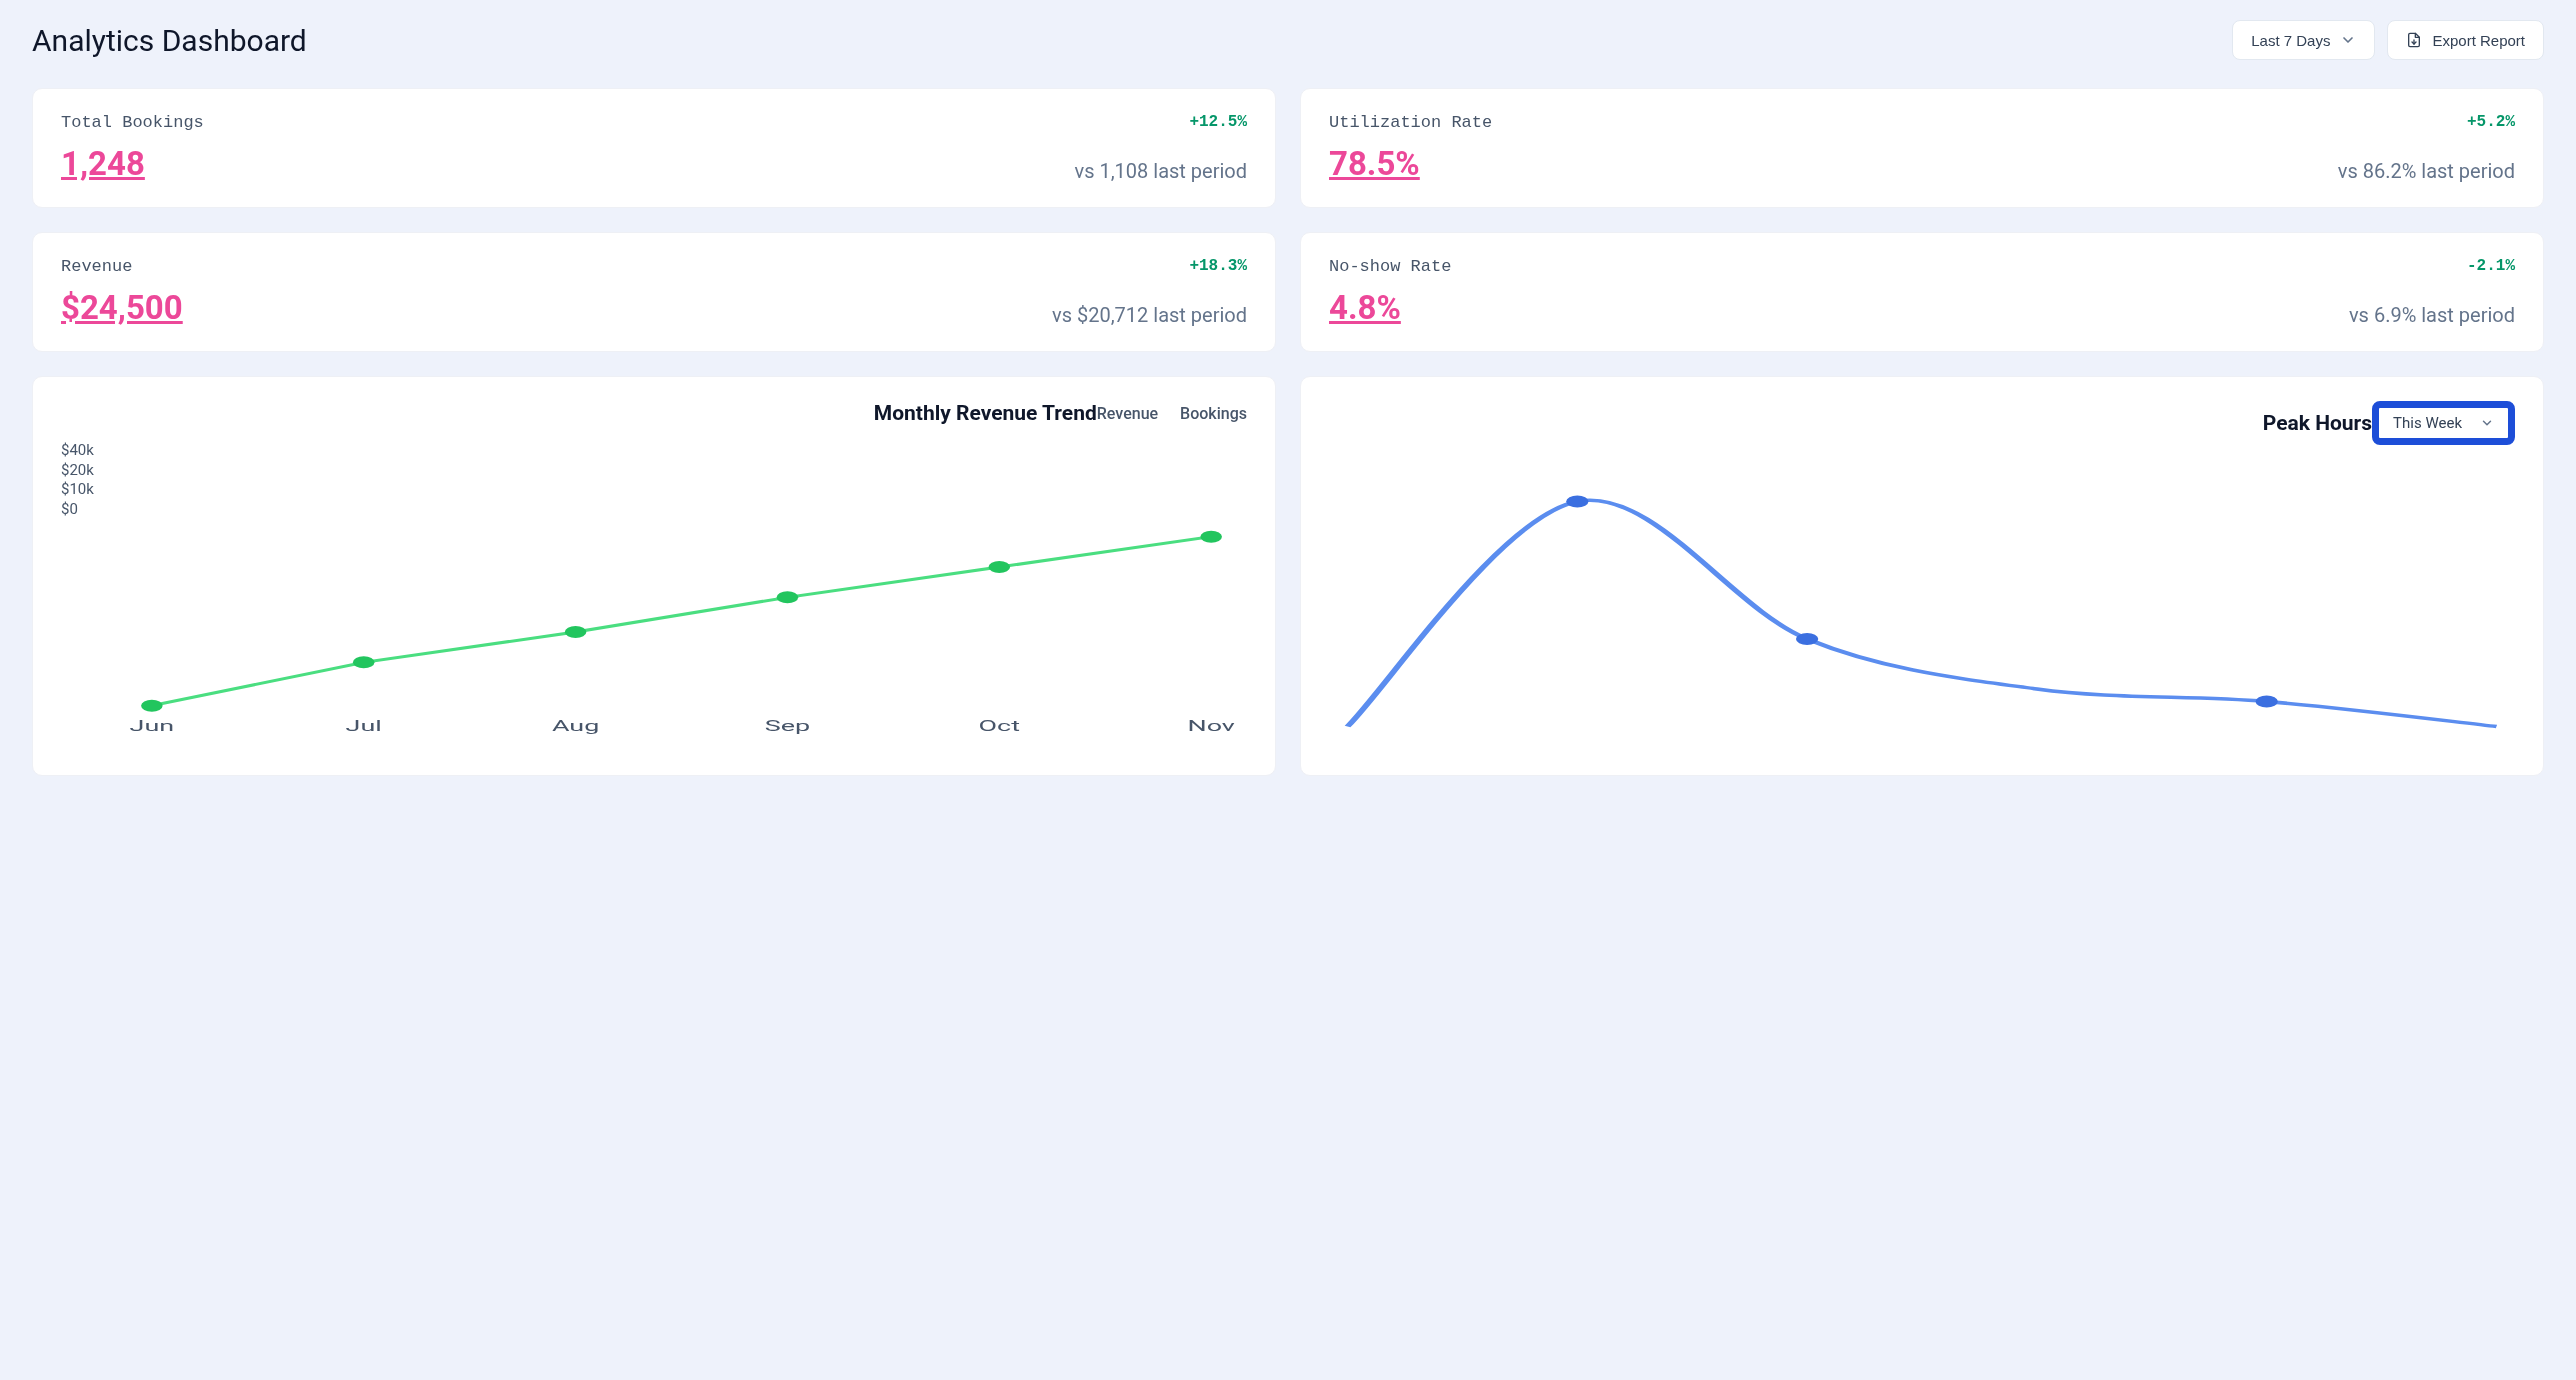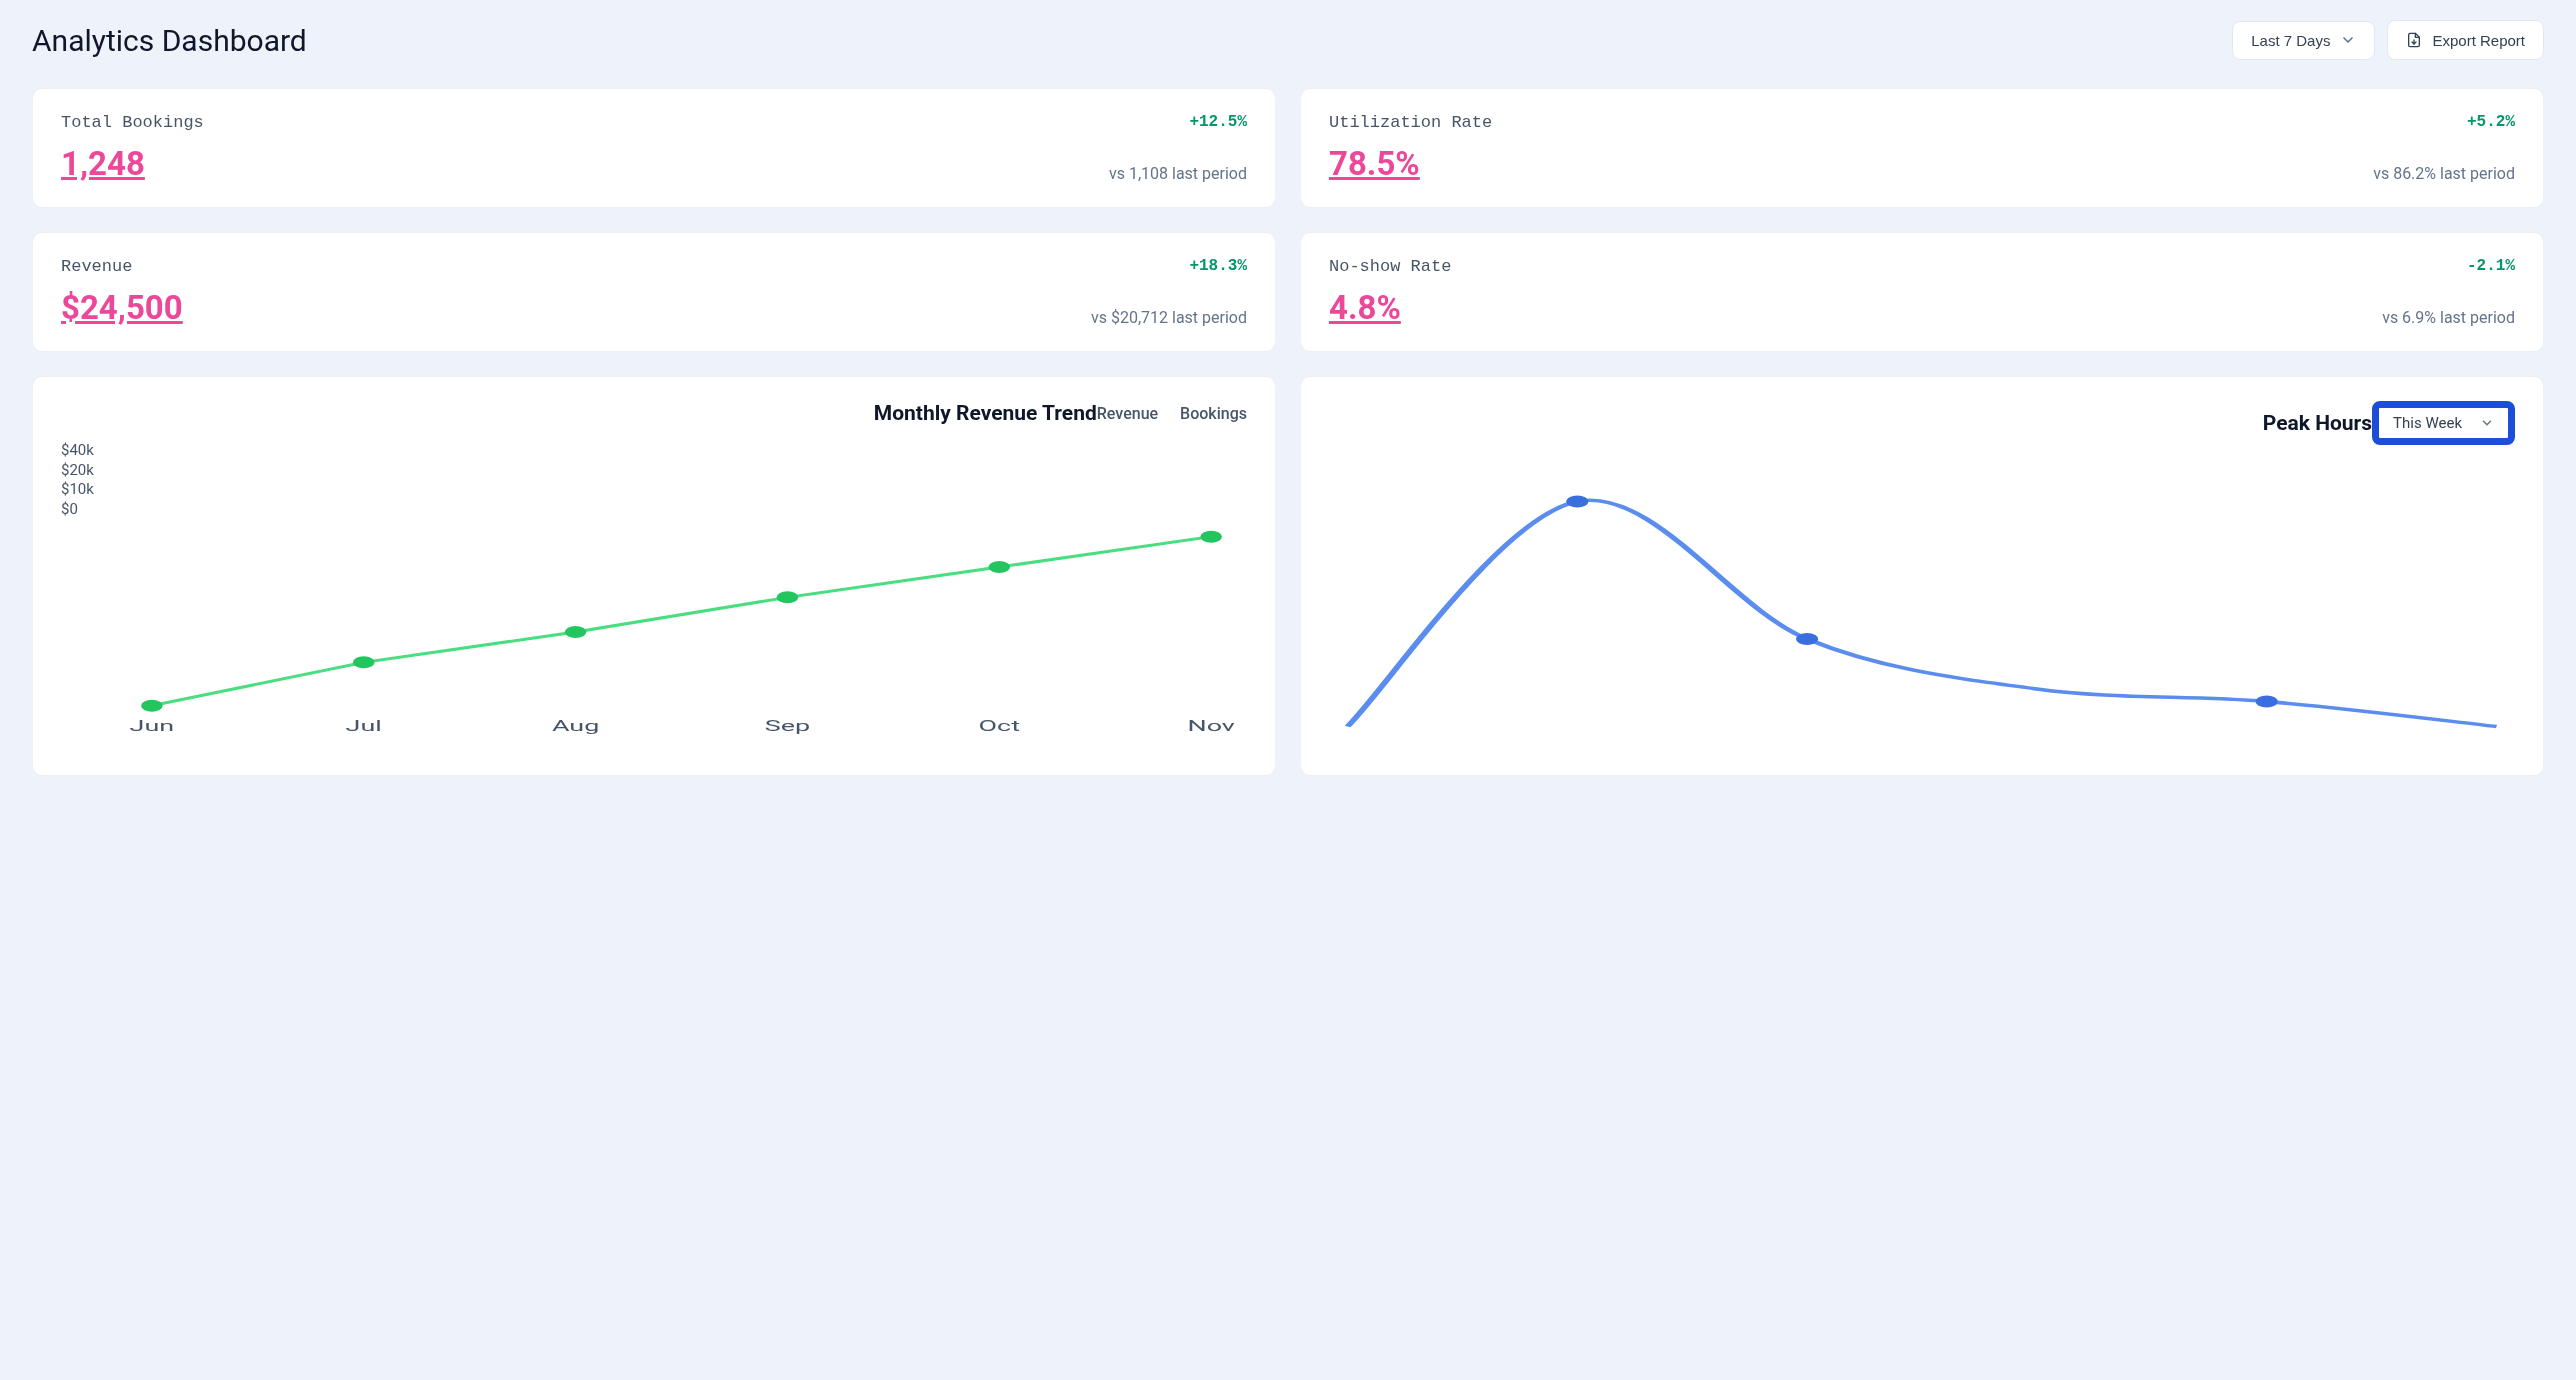--- a/index.html
+++ b/index.html
@@ -16,21 +16,20 @@
   margin-bottom: 28px;
 }
 .page-title {
   font-size: 30px;
   font-weight: 400;
   color: #0f172a;
 }
 .header-actions {
   display: flex;
   gap: 12px;
-  align-items: center;
 }
 .btn {
   background: #ffffff;
   border: 1px solid #e2e8f0;
   border-radius: 8px;
   padding: 10px 18px;
   font-size: 15px;
   font-weight: 500;
   color: #334155;
   display: inline-flex;
@@ -75,21 +74,21 @@
   justify-content: space-between;
   align-items: flex-end;
 }
 .metric-value {
   font-size: 33px;
   font-weight: 700;
   color: #ec4899;
   text-decoration: underline;
 }
 .metric-compare {
-  font-size: 16px;
+  font-size: 20px;
   color: #64748b;
 }
 
 .chart-card {
   padding: 24px 28px 12px 28px;
 }
 .chart-header {
   display: flex;
   justify-content: flex-end;
   align-items: center;

